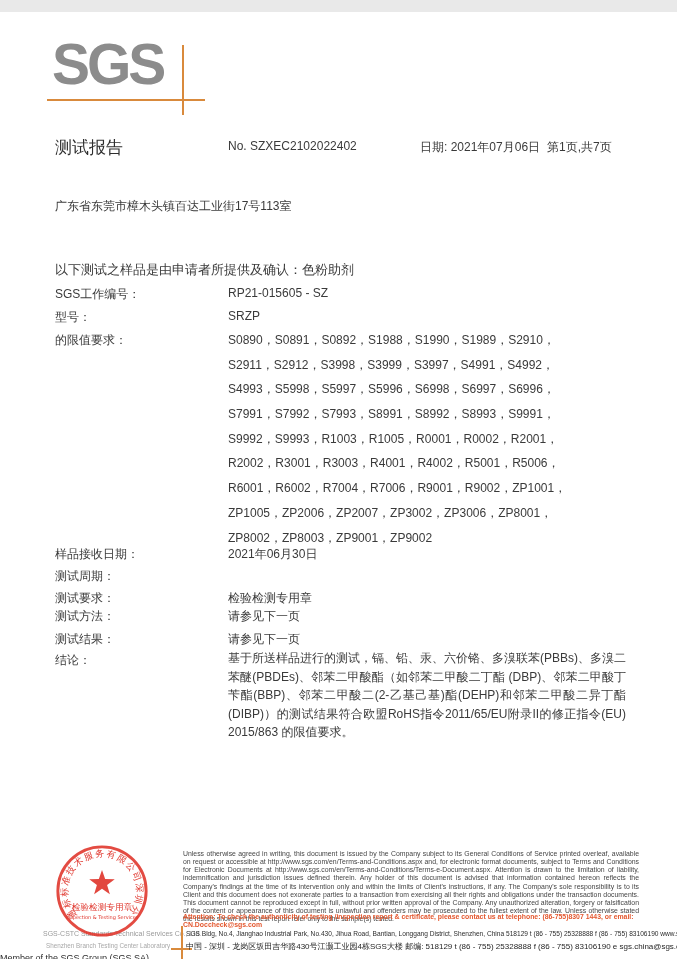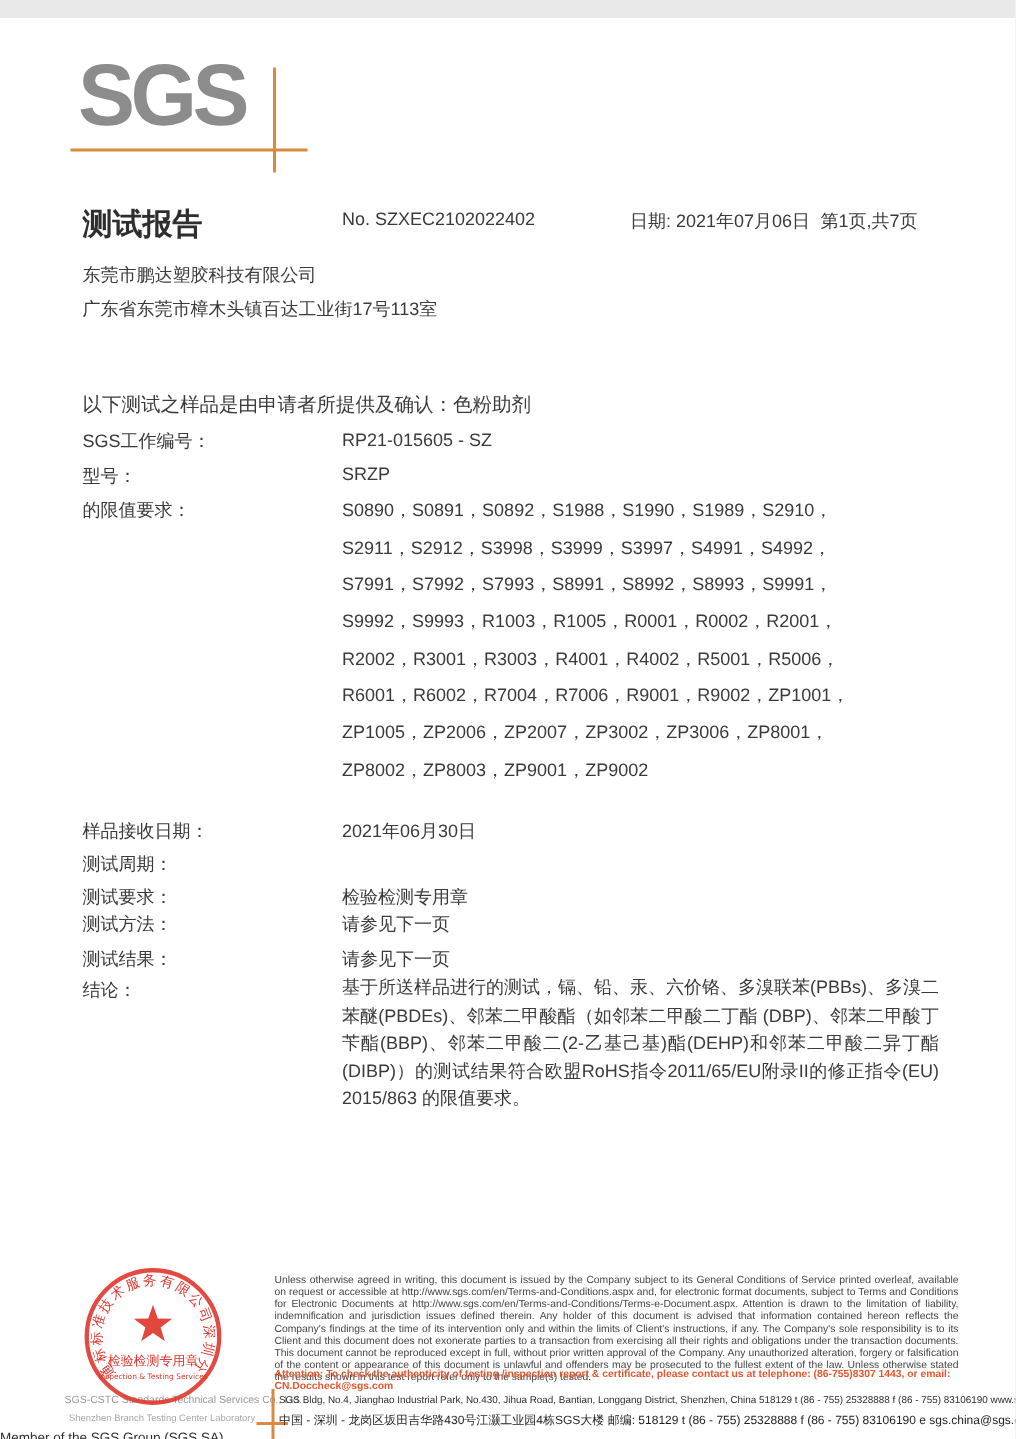--- a/index.html
+++ b/index.html
@@ -6,21 +6,21 @@
   .page{
     position:relative;width:677px;height:959px;margin:12px auto;background:#ffffff;
     font-family:"Liberation Sans","DejaVu Sans",sans-serif;color:#3a3a3a;overflow:hidden;
   }
   .abs{position:absolute;}
   
   .sgs-logo{left:52px;top:24px;font-size:57px;font-weight:bold;color:#8c8c8c;
     letter-spacing:-3px;line-height:1;transform:scaleY(1.02);}
   .crop-h{left:47px;top:87px;width:158px;height:2px;background:#d98a3c;}
   .crop-v{left:182px;top:33px;width:2px;height:70px;background:#d98a3c;}
-  .report-title{left:55px;top:124px;font-size:20px;font-weight:bold;color:#2e2e2e;}
+  .report-title{left:55px;top:124px;font-size:17px;font-weight:normal;color:#2e2e2e;}
   .report-no{left:228px;top:127px;font-size:12px;}
   .report-date{left:420px;top:127px;font-size:12px;}
   .report-page{left:547px;top:127px;font-size:12px;}
   
   .appl-name{left:55px;top:163px;font-size:12px;}
   .appl-addr{left:55px;top:186px;font-size:12px;}
   .sample-stmt{left:55px;top:249px;font-size:13px;}
   
   .flabel{position:absolute;left:55px;font-size:12px;}
   .fvalue{position:absolute;left:228px;font-size:12px;}
@@ -48,35 +48,35 @@
 
   <div class="abs sgs-logo">SGS</div>
   <div class="abs crop-h"></div>
   <div class="abs crop-v"></div>
 
   <div class="abs report-title">测试报告</div>
   <div class="abs report-no">No. SZXEC2102022402</div>
   <div class="abs report-date">日期: 2021年07月06日</div>
   <div class="abs report-page">第1页,共7页</div>
 
-  <div class="abs appl-name">东莞市鹏达塑胶科技有限公司</div>
   <div class="abs appl-addr">广东省东莞市樟木头镇百达工业街17号113室</div>
 
   <div class="abs sample-stmt">以下测试之样品是由申请者所提供及确认：色粉助剂</div>
 
   <span class="flabel" style="top:274px">SGS工作编号：</span>
   <span class="fvalue" style="top:274px">RP21-015605 - SZ</span>
 
   <span class="flabel" style="top:297px">型号：</span>
   <span class="fvalue" style="top:297px">SRZP</span>
 
   <span class="flabel" style="top:320px">的限值要求：</span>
   <div class="abs ref-lines">
     <div>S0890，S0891，S0892，S1988，S1990，S1989，S2910，</div>
     <div>S2911，S2912，S3998，S3999，S3997，S4991，S4992，</div>
+    <div>S4993，S5998，S5997，S5996，S6998，S6997，S6996，</div>
     <div>S7991，S7992，S7993，S8991，S8992，S8993，S9991，</div>
     <div>S9992，S9993，R1003，R1005，R0001，R0002，R2001，</div>
     <div>R2002，R3001，R3003，R4001，R4002，R5001，R5006，</div>
     <div>R6001，R6002，R7004，R7006，R9001，R9002，ZP1001，</div>
     <div>ZP1005，ZP2006，ZP2007，ZP3002，ZP3006，ZP8001，</div>
     <div>ZP8002，ZP8003，ZP9001，ZP9002</div>
   </div>
 
   <span class="flabel" style="top:534px">样品接收日期：</span>
   <span class="fvalue" style="top:534px">2021年06月30日</span>

